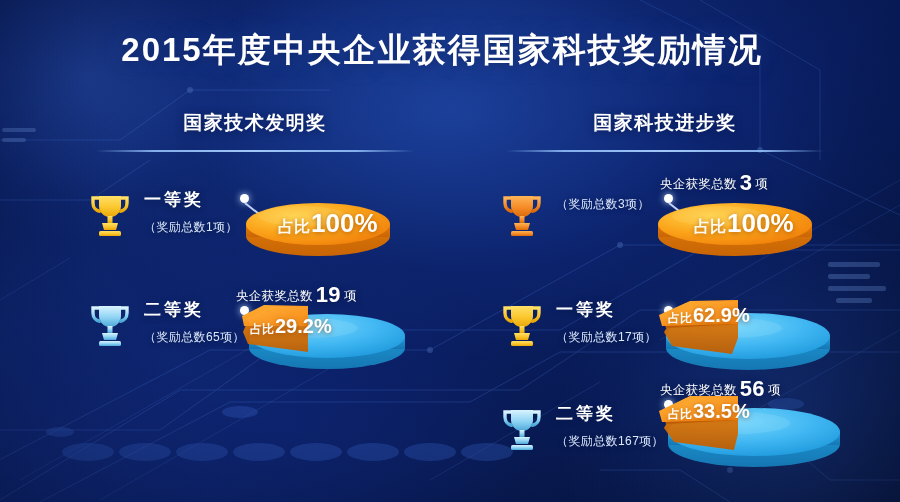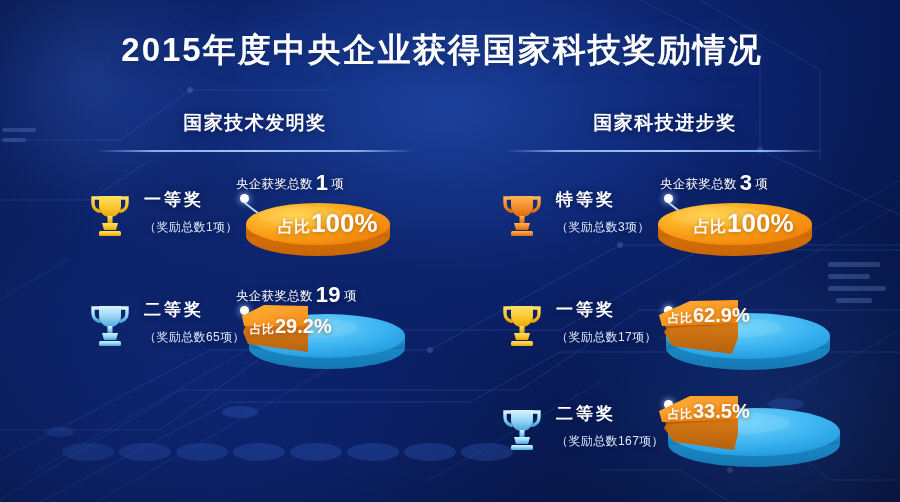--- a/index.html
+++ b/index.html
@@ -179,23 +179,20 @@
         <path d="M33 6h6v5c0 4.6-3 7.6-6.6 8.2" fill="none" stroke="url(#gGold)" stroke-width="3.4" stroke-linecap="round"></path>
         <rect x="19.5" y="24" width="5" height="7" fill="url(#gGold)"></rect>
         <path d="M14 31h16l-2 7H16z" fill="url(#gGold)"></path>
         <rect x="11" y="39" width="22" height="5" rx="1.6" fill="url(#gGold)"></rect>
       </svg>
     </div>
     <div class="labels">
       <div class="lbl-main">一等奖</div>
       <div class="lbl-sub">（奖励总数1项）</div>
     </div>
-    <div class="callout" style="left:148px;top:-8px;">
-      <span class="c-text"><span>央企获奖总数</span><span class="c-num">1</span><span class="c-unit">项</span></span>
-    </div>
     <div class="leader" style="left:152px;top:16px;">
       <div class="dot" style="left:0;top:0;"></div>
       <div class="seg" style="left:5px;top:8px;width:34px;transform:rotate(38deg);"></div>
     </div>
   </div>
 
   <div class="pie" style="left:242px;top:196px;">
     <svg width="152" height="62" viewBox="0 0 152 62">
       <defs>
         <linearGradient id="orSide1" x1="0" y1="0" x2="0" y2="1">
@@ -299,21 +296,20 @@
           </defs>
         <path d="M11 4h22v10c0 6.2-4.9 11-11 11s-11-4.8-11-11V4z" fill="url(#gBrz)"></path>
         <path d="M11 6H5v5c0 4.6 3 7.6 6.6 8.2" fill="none" stroke="url(#gBrz)" stroke-width="3.4" stroke-linecap="round"></path>
         <path d="M33 6h6v5c0 4.6-3 7.6-6.6 8.2" fill="none" stroke="url(#gBrz)" stroke-width="3.4" stroke-linecap="round"></path>
         <rect x="19.5" y="24" width="5" height="7" fill="url(#gBrz)"></rect>
         <path d="M14 31h16l-2 7H16z" fill="url(#gBrz)"></path>
         <rect x="11" y="39" width="22" height="5" rx="1.6" fill="url(#gBrz)"></rect>
       </svg>
     </div>
     <div class="labels">
-      <div class="lbl-main">特等奖</div>
       <div class="lbl-sub">（奖励总数3项）</div>
     </div>
     <div class="callout" style="left:160px;top:-8px;">
       <span class="c-text"><span>央企获奖总数</span><span class="c-num">3</span><span class="c-unit">项</span></span>
     </div>
     <div class="leader" style="left:164px;top:16px;">
       <div class="dot" style="left:0;top:0;"></div>
       <div class="seg" style="left:5px;top:8px;width:34px;transform:rotate(38deg);"></div>
     </div>
   </div>
@@ -421,20 +417,23 @@
         <path d="M33 6h6v5c0 4.6-3 7.6-6.6 8.2" fill="none" stroke="url(#gSil2)" stroke-width="3.4" stroke-linecap="round"></path>
         <rect x="19.5" y="24" width="5" height="7" fill="url(#gSil2)"></rect>
         <path d="M14 31h16l-2 7H16z" fill="url(#gSil2)"></path>
         <rect x="11" y="39" width="22" height="5" rx="1.6" fill="url(#gSil2)"></rect>
       </svg>
     </div>
     <div class="labels">
       <div class="lbl-main">二等奖</div>
       <div class="lbl-sub">（奖励总数167项）</div>
     </div>
+    <div class="callout" style="left:160px;top:-16px;">
+      <span class="c-text"><span>央企获奖总数</span><span class="c-num">56</span><span class="c-unit">项</span></span>
+    </div>
     <div class="leader" style="left:164px;top:8px;">
       <div class="dot" style="left:0;top:0;"></div>
       <div class="seg" style="left:5px;top:8px;width:30px;transform:rotate(40deg);"></div>
     </div>
   </div>
 
   <div class="pie" style="left:646px;top:392px;">
     <svg width="206" height="80" viewBox="0 0 206 80">
       <defs>
         <linearGradient id="cySide5" x1="0" y1="0" x2="0" y2="1">

